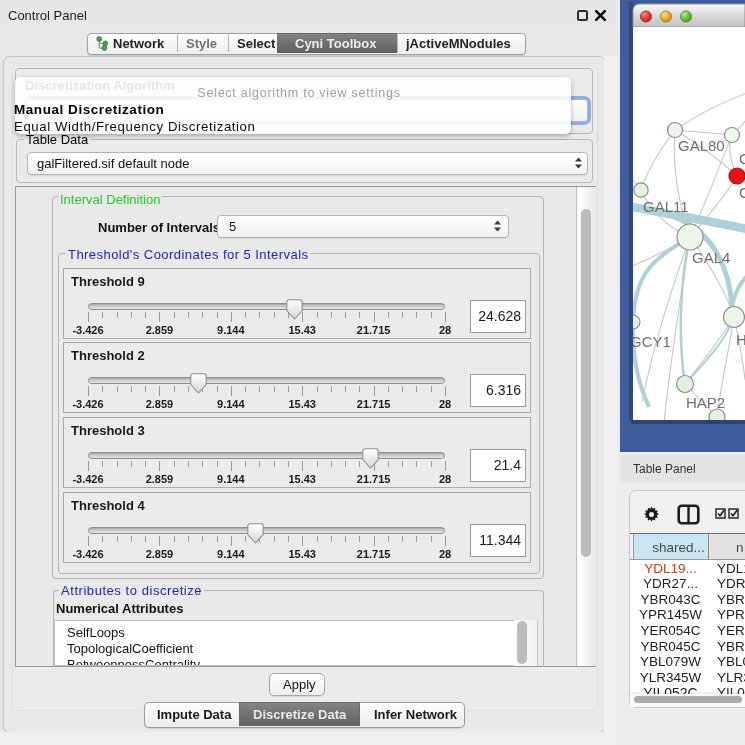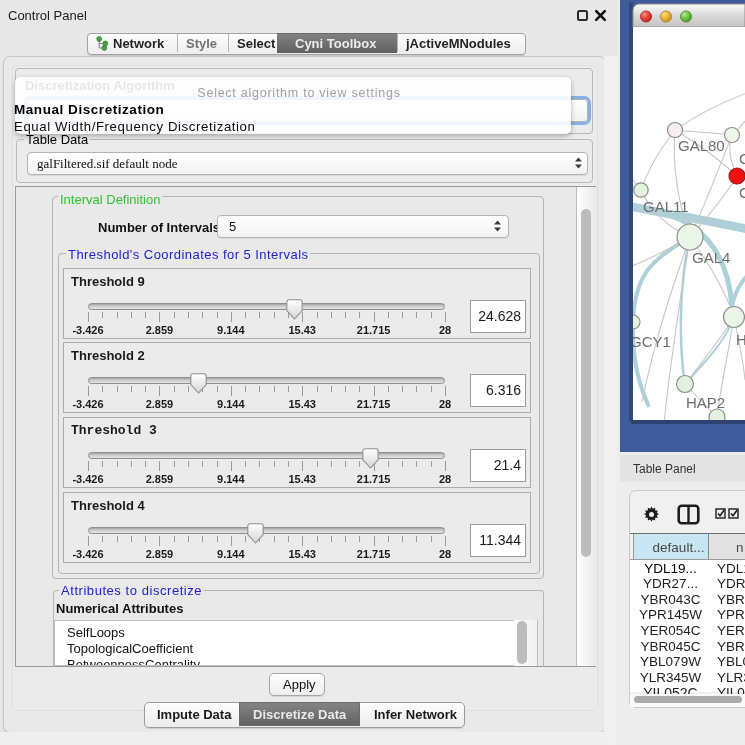--- a/index.html
+++ b/index.html
@@ -44,21 +44,21 @@
 <div class="a" style="left:3px;top:56px;width:601px;height:675px;background:#e9e9e9;border:1px solid #c6c6c6;border-radius:7px;box-shadow:0 1px 2px rgba(0,0,0,0.12);"></div>
 <div class="a" style="left:12px;top:65px;width:584px;height:644px;background:#ebebeb;border:1px solid #e0e0e0;border-radius:6px;"></div>
 
 <div class="grp" style="left:15px;top:68px;width:576px;height:64px;border-color:#b8b8b8;"></div>
 <div class="a lbl13 b" style="left:25px;top:78px;color:#333;">Discretization Algorithm</div>
 <div class="combo" style="left:27px;top:99px;width:559px;height:21px;box-shadow:0 0 0 3px rgba(125,170,225,0.9);"></div>
 
 <div class="grp" style="left:16px;top:139px;width:575px;height:42px;border-color:#bababa;"></div>
 <div class="a lbl13" style="left:24px;top:132px;background:#ebebeb;padding:0 2px;color:#000000;">Table Data</div>
 <div class="combo" style="left:27px;top:152px;width:559px;height:21px;"></div>
-<div class="a lbl13" style="left:37px;top:156px;font-family:Liberation Serif, serif;">galFiltered.sif default node</div>
+<div class="a lbl13" style="left:37px;top:156px;">galFiltered.sif default node</div>
 <svg class="a" style="left:574px;top:157px;" width="9" height="12" viewBox="0 0 9 12">
 <path d="M4.5 0.5 L8 4.5 H1 Z" fill="#3b3b3b"></path>
     <path d="M4.5 11.5 L8 7.5 H1 Z" fill="#3b3b3b"></path>
   </svg>
 
 <div class="a" style="left:15px;top:186px;width:581px;height:481px;background:#e9e9e9;border:1px solid #989898;box-sizing:border-box;"></div>
 
 <div class="a" style="left:576px;top:187px;width:19px;height:479px;background:linear-gradient(90deg,#ffffff,#f2f2f2 60%,#e9e9e9);border-left:1px solid #bbb;"></div>
 <div class="a" style="left:581px;top:209px;width:10px;height:348px;background:#bcbcbc;border-radius:6px;"></div>
 
@@ -163,21 +163,21 @@
       <linearGradient id="tg342" x1="0" y1="0" x2="0" y2="1">
         <stop offset="0" stop-color="#ffffff"></stop>
         <stop offset="1" stop-color="#d5d5d5"></stop>
       </linearGradient>
     </defs>
 </svg>
 <div class="a" style="left:470px;top:374px;width:56px;height:33px;background:#fff;border:1px solid #9c9c9c;box-sizing:border-box;"></div>
 <div class="a" style="left:470px;top:382px;width:51px;text-align:right;font-size:14px;color:#1a1a1a;">6.316</div>
 
 <div class="a" style="left:63px;top:417px;width:468px;height:71px;background:#ebebeb;border:1px solid #ababab;box-sizing:border-box;"></div>
-<div class="a lbl13 b" style="left:71px;top:423px;color:#1a1a1a;font-family:Liberation Mono, monospace;">Threshold 3</div>
+<div class="a lbl13 b" style="left:71px;top:423px;color:#1a1a1a;">Threshold 3</div>
 <div class="a" style="left:88px;top:452px;width:357px;height:7px;border-radius:3.5px;background:linear-gradient(#a6a6a6,#cfcfcf 50%,#e3e3e3);border:1px solid #8e8e8e;box-sizing:border-box;"></div>
 <div class="a" style="left:88.0px;top:461px;width:1px;height:10px;background:#9a9a9a;"></div>
 <div class="a" style="left:102.3px;top:461px;width:1px;height:6px;background:#9a9a9a;"></div>
 <div class="a" style="left:116.6px;top:461px;width:1px;height:6px;background:#9a9a9a;"></div>
 <div class="a" style="left:130.8px;top:461px;width:1px;height:6px;background:#9a9a9a;"></div>
 <div class="a" style="left:145.1px;top:461px;width:1px;height:6px;background:#9a9a9a;"></div>
 <div class="a" style="left:159.4px;top:461px;width:1px;height:10px;background:#9a9a9a;"></div>
 <div class="a" style="left:173.7px;top:461px;width:1px;height:6px;background:#9a9a9a;"></div>
 <div class="a" style="left:188.0px;top:461px;width:1px;height:6px;background:#9a9a9a;"></div>
 <div class="a" style="left:202.2px;top:461px;width:1px;height:6px;background:#9a9a9a;"></div>
@@ -395,25 +395,25 @@
 <rect x="1" y="1" width="9" height="9" fill="none" stroke="#1d1d1d" stroke-width="1.4"></rect>
 <path d="M3 5.5 l2 2.2 L9.2 2" fill="none" stroke="#1d1d1d" stroke-width="1.6"></path>
 </svg>
 <svg class="a" style="left:728px;top:508px;" width="11" height="11" viewBox="0 0 11 11">
 <rect x="1" y="1" width="9" height="9" fill="none" stroke="#1d1d1d" stroke-width="1.4"></rect>
 <path d="M3 5.5 l2 2.2 L9.2 2" fill="none" stroke="#1d1d1d" stroke-width="1.6"></path>
 </svg>
 <div class="a" style="left:630px;top:533px;width:115px;height:1px;background:#6f6f6f;"></div>
 <div class="a" style="left:633px;top:534px;width:75px;height:25px;background:#c7e6f2;border-left:1px solid #9a9a9a;box-sizing:border-box;"></div>
 <div class="a" style="left:708px;top:534px;width:37px;height:25px;background:#e2e2e2;border-left:1px solid #8a8a8a;box-sizing:border-box;"></div>
-<div class="a" style="left:641px;top:540px;width:75px;text-align:center;font-size:13.5px;color:#4a4a4a;">default...</div>
+<div class="a" style="left:641px;top:540px;width:75px;text-align:center;font-size:13.5px;color:#4a4a4a;">shared...</div>
 <div class="a" style="left:736px;top:540px;font-size:13.5px;color:#4a4a4a;">n</div>
 <div class="a" style="left:630px;top:559px;width:115px;height:1px;background:#9a9a9a;"></div>
 <div class="a" style="left:630px;top:560px;width:115px;height:132px;background:#ffffff;overflow:hidden;"></div>
-<div class="a" style="left:633px;top:560.5px;width:75px;text-align:center;font-size:13.5px;color:#000000;">YDL19...</div>
+<div class="a" style="left:633px;top:560.5px;width:75px;text-align:center;font-size:13.5px;color:#c2410c;">YDL19...</div>
 <div class="a" style="left:717px;top:560.5px;width:28px;overflow:hidden;font-size:13.5px;color:#222;white-space:nowrap;">YDL1</div>
 <div class="a" style="left:633px;top:576.1px;width:75px;text-align:center;font-size:13.5px;color:#222;">YDR27...</div>
 <div class="a" style="left:717px;top:576.1px;width:28px;overflow:hidden;font-size:13.5px;color:#222;white-space:nowrap;">YDR2</div>
 <div class="a" style="left:633px;top:591.7px;width:75px;text-align:center;font-size:13.5px;color:#222;">YBR043C</div>
 <div class="a" style="left:717px;top:591.7px;width:28px;overflow:hidden;font-size:13.5px;color:#222;white-space:nowrap;">YBR0</div>
 <div class="a" style="left:633px;top:607.3px;width:75px;text-align:center;font-size:13.5px;color:#222;">YPR145W</div>
 <div class="a" style="left:717px;top:607.3px;width:28px;overflow:hidden;font-size:13.5px;color:#222;white-space:nowrap;">YPR1</div>
 <div class="a" style="left:633px;top:622.9px;width:75px;text-align:center;font-size:13.5px;color:#222;">YER054C</div>
 <div class="a" style="left:717px;top:622.9px;width:28px;overflow:hidden;font-size:13.5px;color:#222;white-space:nowrap;">YER0</div>
 <div class="a" style="left:633px;top:638.5px;width:75px;text-align:center;font-size:13.5px;color:#222;">YBR045C</div>

